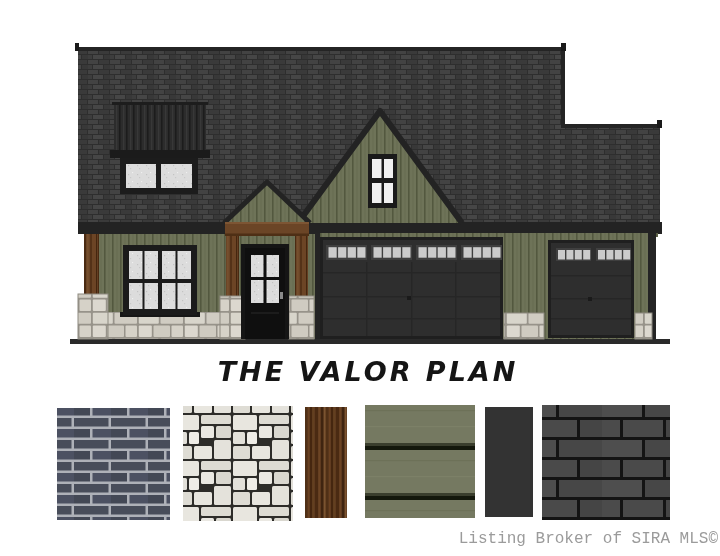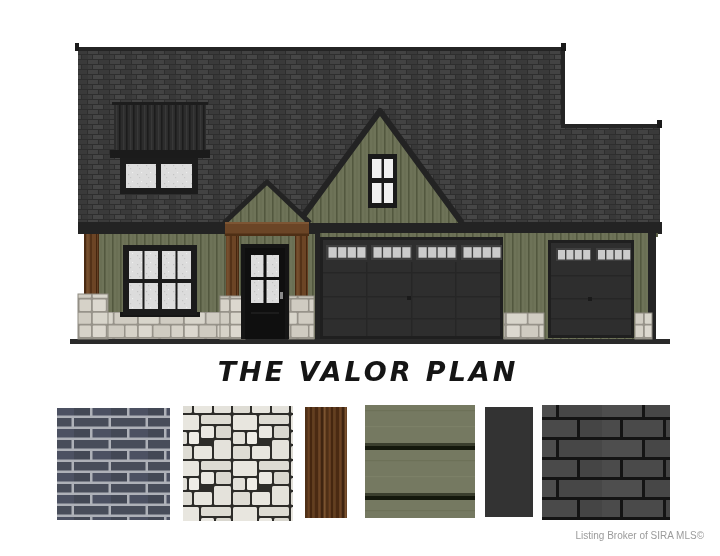--- a/index.html
+++ b/index.html
@@ -7,22 +7,22 @@
     position:relative;width:720px;height:556px;background:var(--background,#fff);
     overflow:hidden;font-family:"Liberation Sans",sans-serif;
   }
   .elevation-svg{position:absolute;left:0;top:0;}
   .plan-title{
     position:absolute;left:368px;top:356px;transform:translateX(-50%);
     font-family:"DejaVu Sans",sans-serif;font-style:italic;font-weight:bold;
     font-size:27px;letter-spacing:3px;color:var(--title-color,#151515);white-space:nowrap;
   }
   .credit{
-    position:absolute;right:16px;top:530px;
-    font-family:Liberation Sans, sans-serif;font-size:10px;
+    position:absolute;right:2px;top:530px;
+    font-family:Liberation Mono, monospace;font-size:16px;
     color:var(--credit-color,#9b9b9b);white-space:nowrap;
   }
 </style>
 </head>
 <body>
 
 <div class="canvas">
 
 <svg class="elevation-svg" width="720" height="556" viewBox="0 0 720 556">
   <defs>

